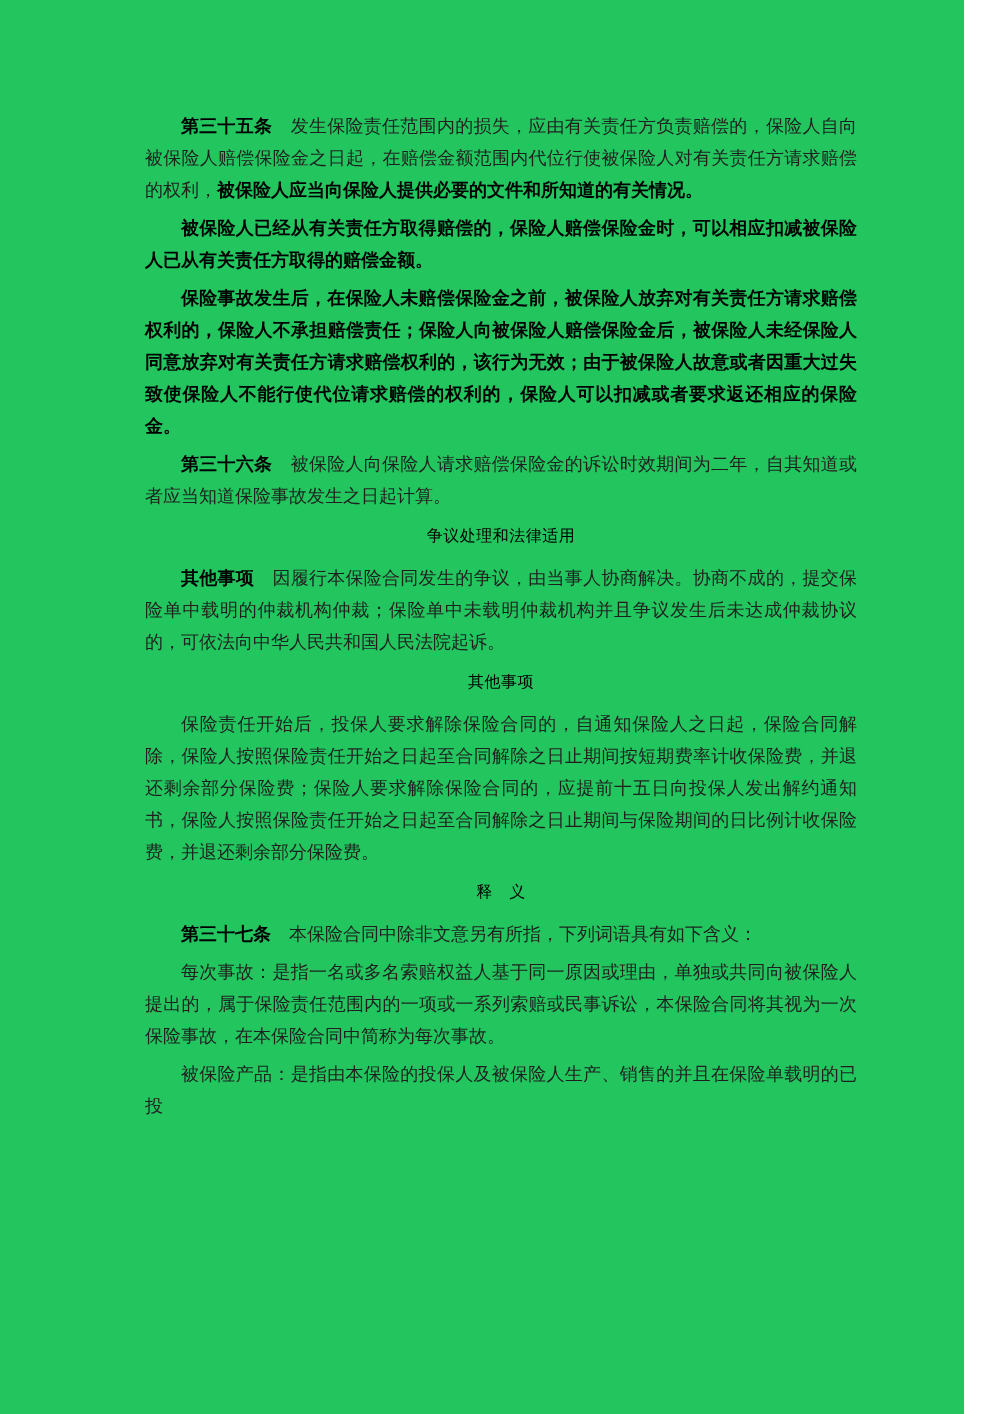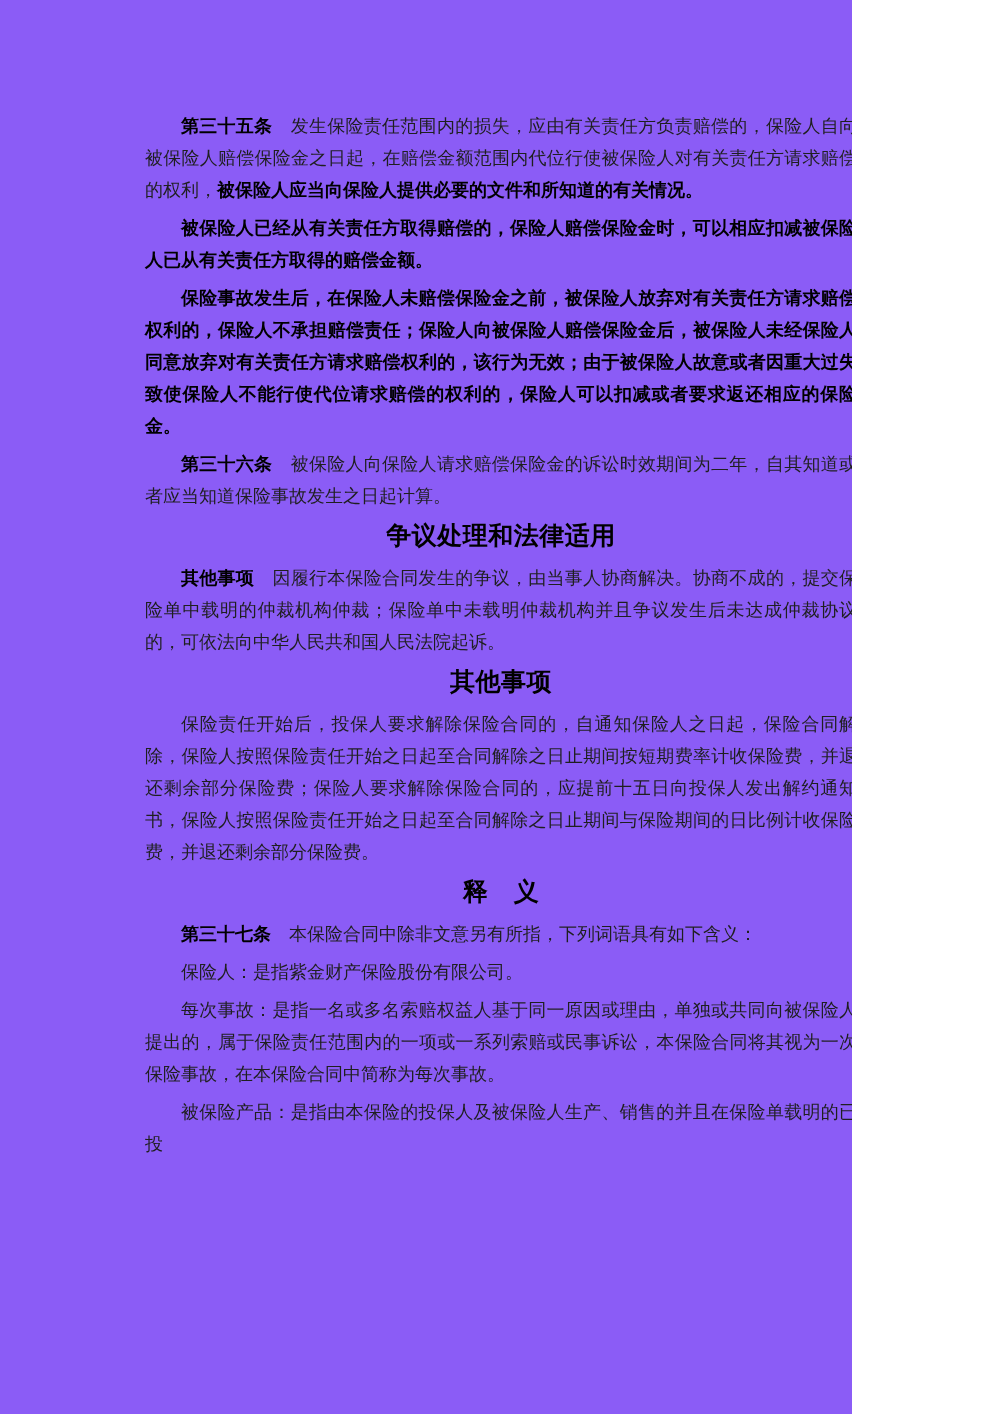--- a/index.html
+++ b/index.html
@@ -2,23 +2,23 @@
 <html lang="zh"><head>
 <meta charset="utf-8">
 <style>
   html, body {
     margin: 0;
     padding: 0;
     background: #ffffff;
   }
   .page {
     position: relative;
-    width: 852px;
+    width: 964px;
     height: 1414px;
-    background: #8b5cf6;
+    background: #22c55e;
     overflow: hidden;
     font-family: "Liberation Serif", "DejaVu Serif", serif;
   }
   .content {
     position: absolute;
     left: 145px;
     top: 110px;
     width: 712px;
     color: #1f1f1f;
   }
@@ -28,23 +28,23 @@
     text-align: justify;
     text-indent: 2em;
     margin: 0 0 6px 0;
     word-break: break-all;
   }
   p.para .bold {
     font-weight: bold;
     color: #000000;
   }
   h2.section-heading {
-    font-size: 25px;
+    font-size: 16px;
     line-height: 32px;
-    font-weight: bold;
+    font-weight: normal;
     color: #000000;
     text-align: center;
     margin: 8px 0 10px 0;
     letter-spacing: 0.5px;
   }
 </style>
 </head>
 <body>
 
 <div class="page">
@@ -52,17 +52,16 @@
       <p class="para"><span class="bold">第三十五条</span><span class="">　发生保险责任范围内的损失，应由有关责任方负责赔偿的，保险人自向被保险人赔偿保险金之日起，在赔偿金额范围内代位行使被保险人对有关责任方请求赔偿的权利，</span><span class="bold">被保险人应当向保险人提供必要的文件和所知道的有关情况。</span></p>
       <p class="para"><span class="bold">被保险人已经从有关责任方取得赔偿的，保险人赔偿保险金时，可以相应扣减被保险人已从有关责任方取得的赔偿金额。</span></p>
       <p class="para"><span class="bold">保险事故发生后，在保险人未赔偿保险金之前，被保险人放弃对有关责任方请求赔偿权利的，保险人不承担赔偿责任；保险人向被保险人赔偿保险金后，被保险人未经保险人同意放弃对有关责任方请求赔偿权利的，该行为无效；由于被保险人故意或者因重大过失致使保险人不能行使代位请求赔偿的权利的，保险人可以扣减或者要求返还相应的保险金。</span></p>
       <p class="para"><span class="bold">第三十六条</span><span class="">　被保险人向保险人请求赔偿保险金的诉讼时效期间为二年，自其知道或者应当知道保险事故发生之日起计算。</span></p>
       <h2 class="section-heading">争议处理和法律适用</h2>
       <p class="para"><span class="bold">其他事项</span><span class="">　因履行本保险合同发生的争议，由当事人协商解决。协商不成的，提交保险单中载明的仲裁机构仲裁；保险单中未载明仲裁机构并且争议发生后未达成仲裁协议的，可依法向中华人民共和国人民法院起诉。</span></p>
       <h2 class="section-heading">其他事项</h2>
       <p class="para"><span class="">保险责任开始后，投保人要求解除保险合同的，自通知保险人之日起，保险合同解除，保险人按照保险责任开始之日起至合同解除之日止期间按短期费率计收保险费，并退还剩余部分保险费；保险人要求解除保险合同的，应提前十五日向投保人发出解约通知书，保险人按照保险责任开始之日起至合同解除之日止期间与保险期间的日比例计收保险费，并退还剩余部分保险费。</span></p>
       <h2 class="section-heading">释　义</h2>
       <p class="para"><span class="bold">第三十七条</span><span class="">　本保险合同中除非文意另有所指，下列词语具有如下含义：</span></p>
-      <p class="para"><span class="">保险人：是指紫金财产保险股份有限公司。</span></p>
       <p class="para"><span class="">每次事故：是指一名或多名索赔权益人基于同一原因或理由，单独或共同向被保险人提出的，属于保险责任范围内的一项或一系列索赔或民事诉讼，本保险合同将其视为一次保险事故，在本保险合同中简称为每次事故。</span></p>
       <p class="para"><span class="">被保险产品：是指由本保险的投保人及被保险人生产、销售的并且在保险单载明的已投</span></p>
     </div>
 </div>
 
 </body></html>

